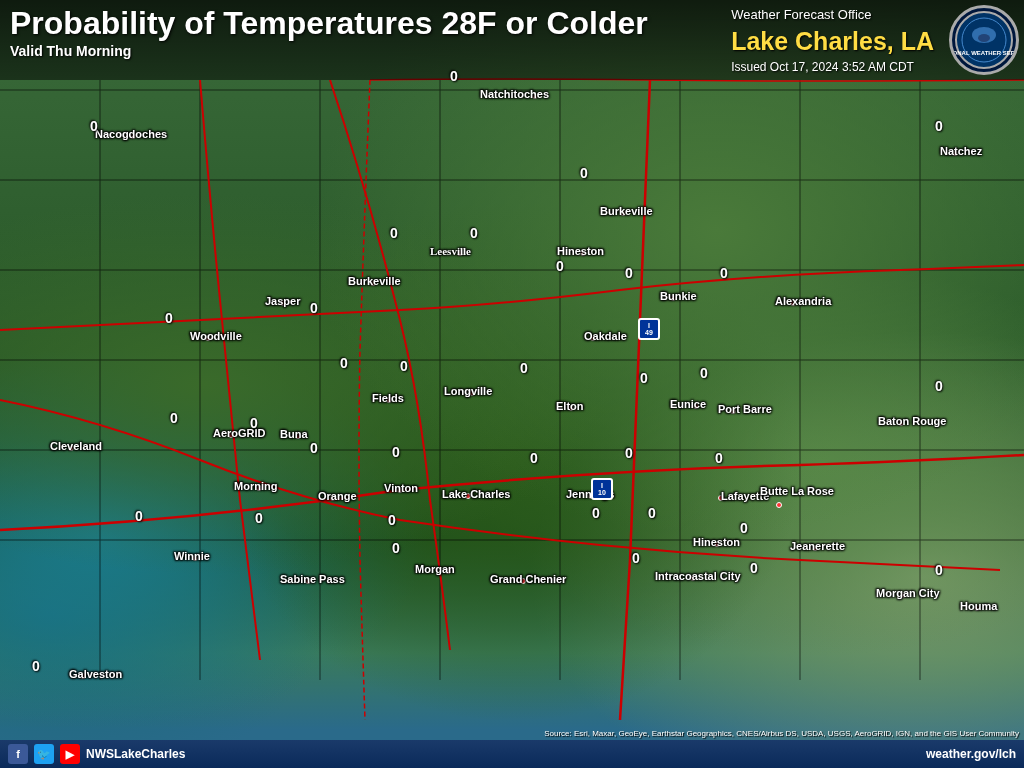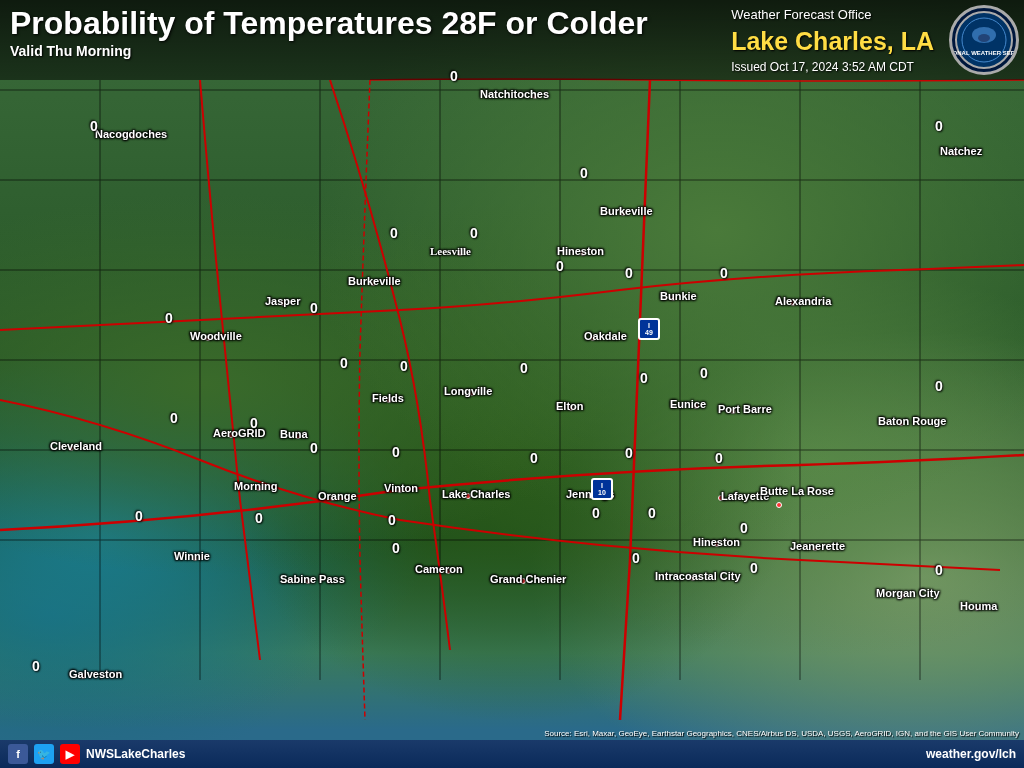--- a/index.html
+++ b/index.html
@@ -338,21 +338,21 @@
       <div class="city-label" style="top: 488px; left: 566px;">Jennings</div>
       <div class="city-dot" style="top: 495px; left: 718px;"></div>
       <div class="city-label" style="top: 490px; left: 676px; margin-left: 45px;">Lafayette</div>
       <div class="city-dot" style="top: 502px; left: 776px;"></div>
       <div class="city-label" style="top: 485px; left: 760px;">Butte La Rose</div>
       <div class="city-dot" style="top: 555px; left: 192px;"></div>
       <div class="city-label" style="top: 550px; left: 174px;">Winnie</div>
       <div class="city-dot" style="top: 578px; left: 305px;"></div>
       <div class="city-label" style="top: 573px; left: 280px;">Sabine Pass</div>
       <div class="city-dot" style="top: 568px; left: 445px;"></div>
-      <div class="city-label" style="top: 563px; left: 415px;">Cameron</div>
+      <div class="city-label" style="top: 563px; left: 415px;">Morgan</div>
       <div class="city-dot" style="top: 578px; left: 520px;"></div>
       <div class="city-label" style="top: 573px; left: 490px;">Grand Chenier</div>
       <div class="city-dot" style="top: 541px; left: 714px;"></div>
       <div class="city-label" style="top: 536px; left: 693px;">Hineston</div>
       <div class="city-dot" style="top: 545px; left: 812px;"></div>
       <div class="city-label" style="top: 540px; left: 790px;">Jeanerette</div>
       <div class="city-dot" style="top: 575px; left: 690px;"></div>
       <div class="city-label" style="top: 570px; left: 655px;">Intracoastal City</div>
       <div class="city-dot" style="top: 592px; left: 900px;"></div>
       <div class="city-label" style="top: 587px; left: 876px;">Morgan City</div>

